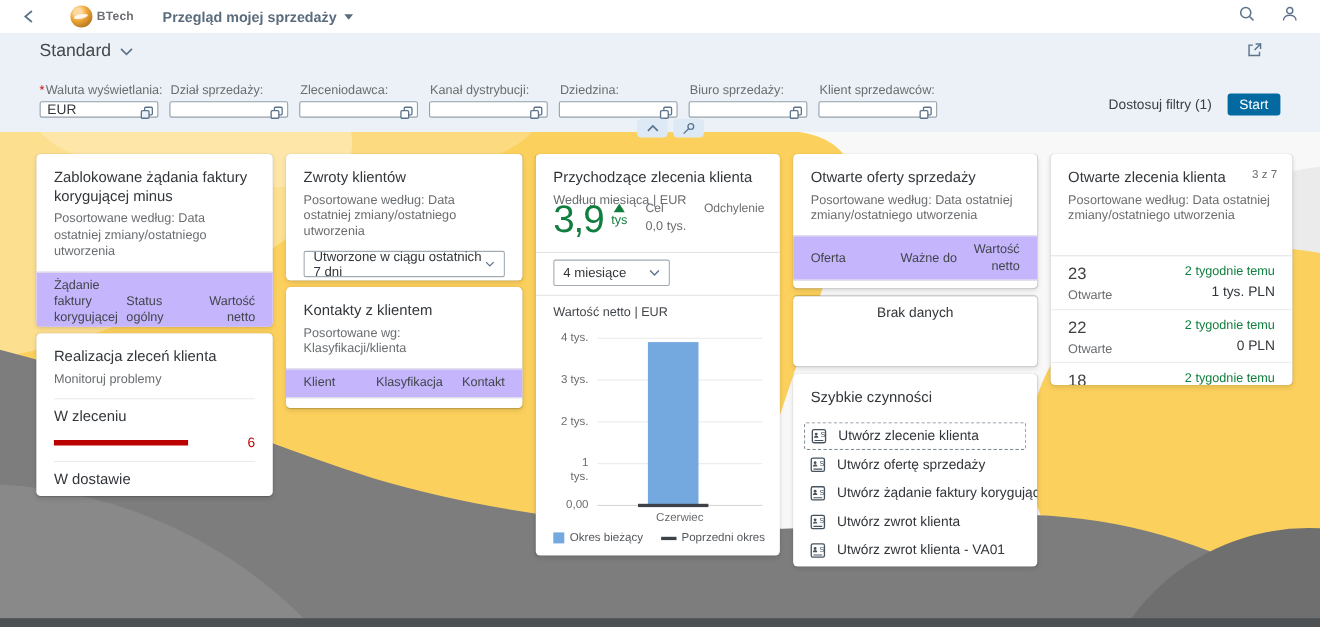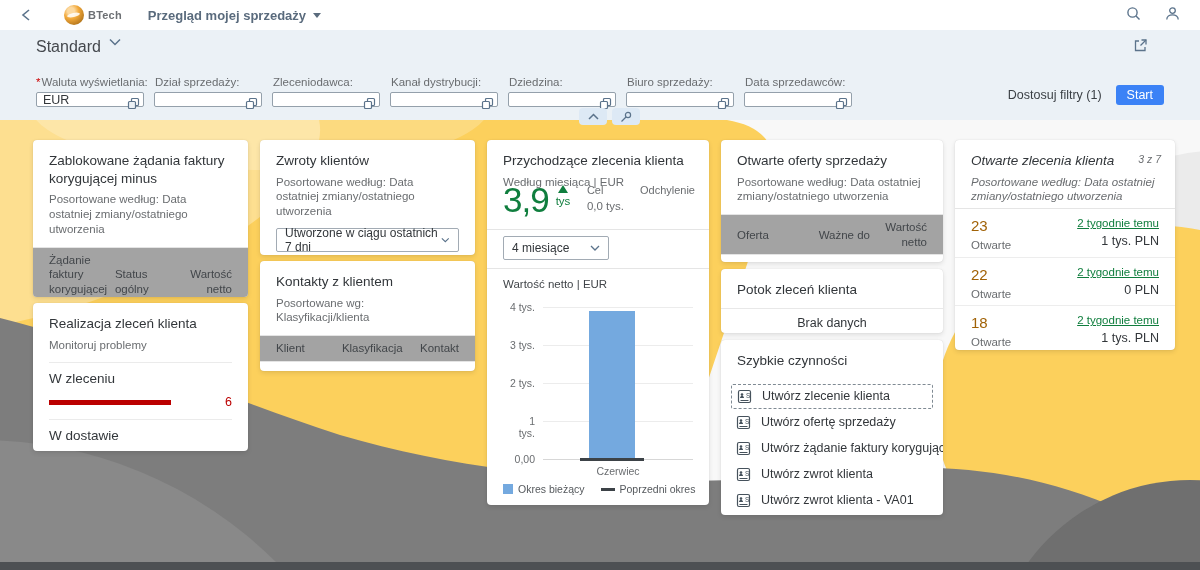--- a/index.html
+++ b/index.html
@@ -19,35 +19,35 @@
   .logo-text { font-size:11px; font-weight:bold; color:#6d7074; letter-spacing:.2px; }
   .app-title { margin-left:26px; display:flex; align-items:center; gap:7px; cursor:pointer; }
   .app-title-text { font-size:13px; font-weight:bold; color:#5a6b7d; }
   .caret-down { width:0; height:0; border-left:4px solid transparent; border-right:4px solid transparent;
      border-top:5px solid #5a6b7d; }
   .shell-icons { margin-left:auto; margin-right:20px; display:flex; gap:24px; }
   .shell-icons svg { cursor:pointer; }
 
   
   .panel { position:absolute; top:30px; left:0; right:0; height:90px; background:#ebf1f6; z-index:20; }
-  .variant-row { position:absolute; top:8px; left:36px; display:flex; gap:8px; cursor:pointer; }
+  .variant-row { position:absolute; top:8px; left:36px; display:flex; align-items:center; gap:8px; cursor:pointer; }
   .variant-name { font-size:16px; color:#44484d; }
   .share-btn { position:absolute; top:8px; right:52px; cursor:pointer; }
 
   .filters-row { position:absolute; top:46px; left:36px; right:36px; display:flex; align-items:flex-end; }
   .f-field { width:108px; margin-right:10px; }
   .f-label { font-size:11.5px; color:#6a6d70; margin-bottom:4px; white-space:nowrap; }
   .req { color:#c00; margin-right:1px; }
   .f-input { position:relative; height:15px; background:#fff; border:1px solid #94a0ab; border-radius:2px; }
   .f-input input { position:absolute; inset:0; border:none; outline:none; background:transparent;
      font-family:inherit; font-size:12.5px; color:#32363a; padding:0 18px 0 6px; }
   .vh-icon { position:absolute; right:3px; top:3px; cursor:pointer; }
   .fb-actions { margin-left:auto; display:flex; align-items:center; margin-bottom:2px; }
   .adapt { font-size:12.5px; color:#3a3f44; margin-right:14px; white-space:nowrap; cursor:pointer; }
-  .go-btn { background:#3b82f6; color:#fff; font-size:12.5px; border:none; border-radius:3px;
+  .go-btn { background:#0369a1; color:#fff; font-size:12.5px; border:none; border-radius:3px;
      padding:3px 11px; font-family:inherit; cursor:pointer; }
 
   .collapse-btns { position:absolute; top:108px; left:579px; display:flex; gap:5px; z-index:25; }
   .cbtn { width:28px; height:17px; background:#dde9f5; border-radius:4px; display:flex;
      align-items:center; justify-content:center; cursor:pointer; }
 
   
   .canvas { position:absolute; top:120px; left:0; width:1200px; height:450px; }
   .bg { position:absolute; inset:0; }
 
@@ -56,21 +56,21 @@
   .w215{width:215px} .w222{width:222px} .w220{width:220px}
   .card { position:relative; background:#fff; border-radius:4px; overflow:hidden;
      box-shadow:0 2px 5px rgba(0,0,0,.10), 0 0 1px rgba(0,0,0,.18); cursor:pointer; }
   .h157{height:157px}.h148{height:148px}.h115{height:115px}.h110{height:110px}
   .h365{height:365px}.h122{height:122px}.h64{height:64px}.h175{height:175px}.h210{height:210px}
   .card-pad { padding:12px 16px 0; }
   .card-title { font-size:13.5px; color:#32363a; line-height:1.3; }
   .card-sub { font-size:11.5px; color:#6a6d70; line-height:1.3; margin-top:5px; }
   .counter { position:absolute; top:13px; right:14px; font-size:10.5px; color:#6a6d70; }
 
-  .thead { display:flex; align-items:center; background:#a3a3a3; border-top:1px solid #e4e4e4;
+  .thead { display:flex; align-items:center; background:#c4b5fd; border-top:1px solid #e4e4e4;
      border-bottom:1px solid #e4e4e4; padding:5px 16px; margin-top:10px;
      font-size:11.5px; color:#42464a; line-height:1.25; }
   .tc1{width:36%;} .tc2{width:34%;} .tc3{width:30%; text-align:right;}
   .empty { text-align:center; font-size:12.5px; color:#32363a; padding:11px 0; }
 
   
   .f-row { border-top:1px solid #ebebeb; margin:10px 16px 0; padding-top:8px; }
   .f-name { font-size:13.5px; }
   .meter { display:flex; align-items:center; margin-top:9px; }
   .track { width:122px; height:5px; background:#d8d8d8; }
@@ -106,27 +106,27 @@
   .lg-sq { width:10px; height:10px; background:#74a9df; margin-right:5px; }
   .lg-line { width:14px; height:3px; background:#3c4247; margin:0 5px 0 16px; }
 
   
   .qa-item { display:flex; align-items:center; gap:10px; height:25px; margin:1px 10px 0;
      padding:0 5px; font-size:12.5px; color:#32363a; cursor:pointer; white-space:nowrap; }
   .qa-first { border:1px dashed #7f8a93; border-radius:2px; margin-top:6px; }
   .qa-icon { flex:0 0 auto; display:flex; }
 
   
-  .oo-head { border-bottom:1px solid #e5e5e5; padding-bottom:4px;font-style:italic; }
+  .oo-head { border-bottom:1px solid #e5e5e5; padding-bottom:28px; }
   .oo-row { display:flex; justify-content:space-between; padding:8px 16px 0; height:48px; }
   .oo-row + .oo-row { border-top:1px solid #ededed; }
-  .oo-id { font-size:15px; color:#a16207; }
+  .oo-id { font-size:15px; color:#404040; }
   .oo-status { font-size:11.5px; color:#6a6d70; margin-top:5px; }
   .oo-right { text-align:right; }
-  .oo-age { font-size:11.5px; color:#107e3e;text-decoration:underline; }
+  .oo-age { font-size:11.5px; color:#107e3e; }
   .oo-amt { font-size:12.5px; color:#32363a; margin-top:5px; }
 </style>
 </head>
 <body>
 
 <div class="shell">
   <div class="back">
     <svg width="12" height="14" viewBox="0 0 12 14">
         <polyline points="9,2 3,7 9,12" fill="none" stroke="#5b738b" stroke-width="1.6"></polyline>
       </svg>
@@ -232,21 +232,21 @@
       <div class="f-input">
           <input value="" style="">
         <span class="vh-icon"><svg width="13" height="13" viewBox="0 0 13 13">
               <rect x="4.5" y="1.5" width="7" height="7" rx="1" fill="none" stroke="#5b738b" stroke-width="1.2"></rect>
               <rect x="1.5" y="4.5" width="7" height="7" rx="1" fill="#fff" stroke="#5b738b" stroke-width="1.2"></rect>
             </svg></span>
         </div>
     </div>
 
     <div class="f-field">
-      <div class="f-label"><span class="req"></span><span>Data sprzedawców:</span></div>
+      <div class="f-label"><span class="req"></span><span>Klient sprzedawców:</span></div>
       <div class="f-input">
           <input value="" style="">
         <span class="vh-icon"><svg width="13" height="13" viewBox="0 0 13 13">
               <rect x="4.5" y="1.5" width="7" height="7" rx="1" fill="none" stroke="#5b738b" stroke-width="1.2"></rect>
               <rect x="1.5" y="4.5" width="7" height="7" rx="1" fill="#fff" stroke="#5b738b" stroke-width="1.2"></rect>
             </svg></span>
         </div>
     </div>
     <div class="fb-actions">
       <span class="adapt">Dostosuj filtry (1)</span>
@@ -417,23 +417,20 @@
         </div>
         <div class="thead">
           <span class="tc1">Oferta</span>
           <span class="tc2" style="text-align:right;">Ważne do</span>
           <span class="tc3">Wartość netto</span>
         </div>
         <div class="empty">Brak danych</div>
       </div>
 
       <div class="card h64">
-        <div class="card-pad" style="padding-bottom:9px;">
-          <div class="card-title">Potok zleceń klienta</div>
-        </div>
         <div style="border-top:1px solid #e8e8e8;"></div>
         <div class="empty" style="padding-top:7px;">Brak danych</div>
       </div>
 
       <div class="card h175">
         <div class="card-pad" style="padding-bottom:8px;">
           <div class="card-title">Szybkie czynności</div>
         </div>
         <div class="qa-item qa-first">
           <span class="qa-icon">

